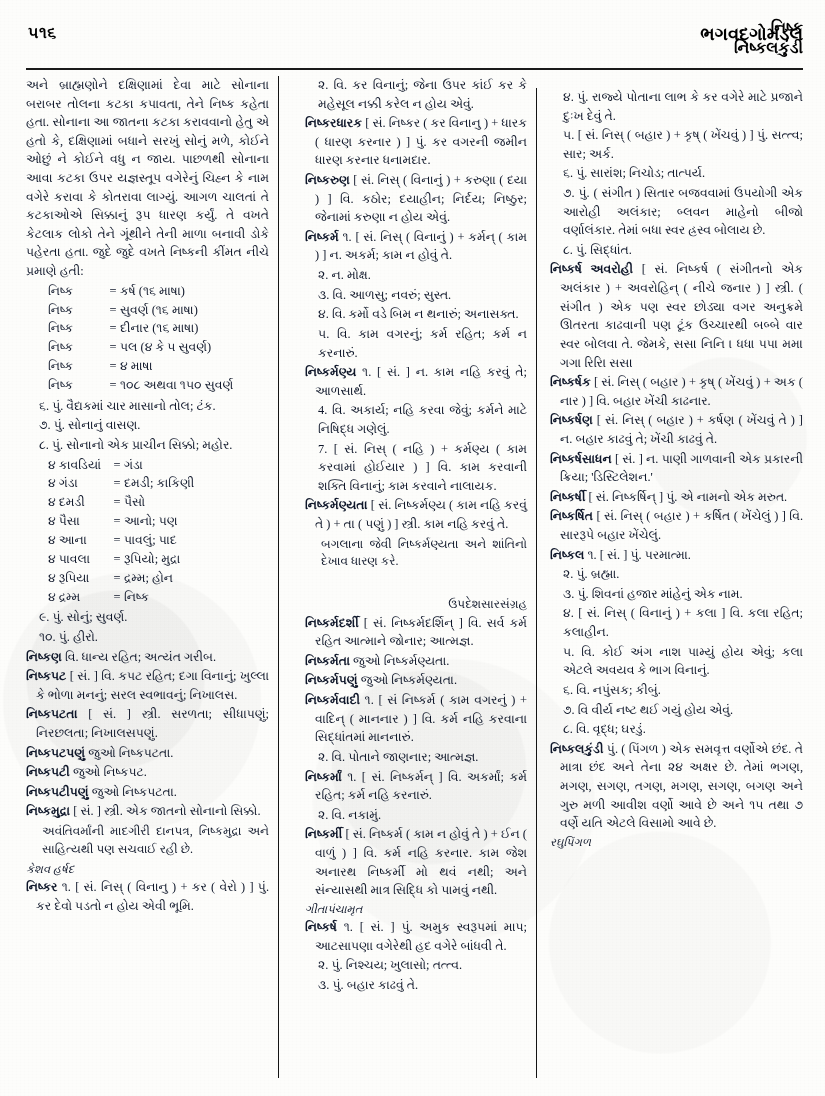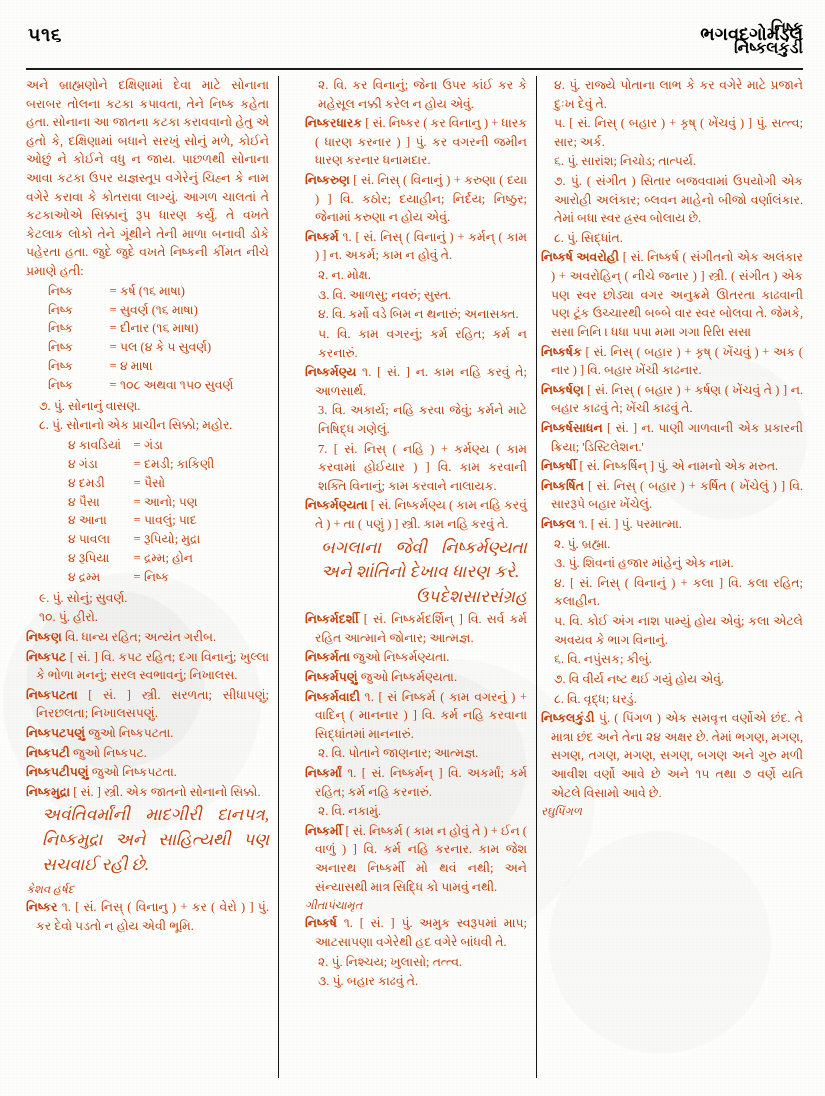--- a/index.html
+++ b/index.html
@@ -51,21 +51,21 @@
     top: 18px;
     left: 28px;
     right: 22px;
     height: 52px;
     z-index: 5;
   }
   .hdr-page-no {
     position: absolute;
     left: 0;
     top: 6px;
-    font-size: 19px;
+    font-size: 16px;
     font-weight: bold;
     letter-spacing: 0.5px;
   }
   .hdr-title {
     position: absolute;
     left: 0;
     right: 0;
     top: 6px;
     text-align: right;
     font-size: 18px;
@@ -100,34 +100,35 @@
     left: 26px;
     right: 22px;
     bottom: 18px;
     display: flex;
     z-index: 5;
   }
   .col {
     box-sizing: border-box;
     font-size: 12.4px;
     line-height: 1.50;
-    color: #c2410c;
+    color: #0f172a;
     text-align: justify;
   }
   .col-1 { width: 252px; padding-right: 9px; }
   .col-2 {
     width: 258px;
     padding-left: 26px;
     padding-right: 9px;
     border-left: 1.6px solid #141414;
   }
   .col-3 {
     width: 267px;
-    padding-left: 4px;
+    padding-left: 13px;
     border-left: 1.6px solid #141414;
+    margin-top: 12px;
   }
 
   .entry { margin: 0 0 1px 0; }
   .entry.hang {
     padding-left: 10px;
     text-indent: -10px;
   }
   .entry.sense {
     padding-left: 13px;
     text-indent: 0;
@@ -142,33 +143,33 @@
   .eqrow {
     display: flex;
     align-items: baseline;
     line-height: 1.52;
     white-space: nowrap;
   }
   .eq-l { width: 58px; display: inline-block; }
   .eq-op { width: 14px; display: inline-block; text-align: center; }
   .eq-r { display: inline-block; }
 
-  .conv .eq-l { width: 62px; margin-left: 20px; }
+  .conv .eq-l { width: 62px; }
 
   
   .quote {
     margin: 2px 0 3px 0;
     padding-left: 16px;
-    font-size: 17px;
+    font-size: 12px;
     line-height: 1.46;
-    font-style: italic;
     text-align: justify;
   }
   .quote-src-inline {
     float: right;
+    margin-top: 43px;
   }
 
   .sig {
     text-align: left;
     font-size: 11.5px;
     font-style: italic;
     margin-top: 1px;
   }
 </style>
 </head>
@@ -219,20 +220,21 @@
             <span class="eq-r">૪ માષા</span>
           </div>
           <div class="eqrow">
             <span class="eq-l">નિષ્ક</span>
             <span class="eq-op">=</span>
             <span class="eq-r">૧૦૮ અથવા ૧૫૦ સુવર્ણ</span>
           </div>
         </div>
 
       <div id="c1-senses-68">
+          <div class="entry sense">૬. પું. વૈદ્યકમાં ચાર માસાનો તોલ; ટંક.</div>
           <div class="entry sense">૭. પું. સોનાનું વાસણ.</div>
           <div class="entry sense">૮. પું. સોનાનો એક પ્રાચીન સિક્કો; મહોર.</div>
         </div>
 
       <div class="eqlist conv" id="c1-currency-table">
           <div class="eqrow">
             <span class="eq-l">૪ કાવડિયાં</span>
             <span class="eq-op">=</span>
             <span class="eq-r">ગંડા</span>
           </div>
@@ -306,21 +308,21 @@
 
       <div id="c2-entries">
           <div class="entry hang"><span class="hw">નિષ્કરધારક</span><span> [ સં. નિષ્કર ( કર વિનાનુ ) + ધારક ( ધારણ કરનાર ) ] પું. કર વગરની જમીન ધારણ કરનાર ધનામદાર.</span></div>
           <div class="entry hang"><span class="hw">નિષ્કરુણ</span><span> [ સં. નિસ્ ( વિનાનું ) + કરુણા ( દયા ) ] વિ. કઠોર; દયાહીન; નિર્દય; નિષ્ઠુર; જેનામાં કરુણા ન હોય એવું.</span></div>
           <div class="entry hang"><span class="hw">નિષ્કર્મ</span><span> ૧. [ સં. નિસ્ ( વિનાનું ) + કર્મન્ ( કામ ) ] ન. અકર્મ; કામ ન હોવું તે.</span></div>
           <div class="entry sense">૨. ન. મોક્ષ.</div>
           <div class="entry sense">૩. વિ. આળસુ; નવરું; સુસ્ત.</div>
           <div class="entry sense">૪. વિ. કર્મો વડે બિમ ન થનારું; અનાસક્ત.</div>
           <div class="entry sense">૫. વિ. કામ વગરનું; કર્મ રહિત; કર્મ ન કરનારું.</div>
           <div class="entry hang"><span class="hw">નિષ્કર્મણ્ય</span><span> ૧. [ સં. ] ન. કામ નહિ કરવું તે; આળસાર્થ.</span></div>
-          <div class="entry sense">3. વિ. અકાર્ય; નહિ કરવા જેવું; કર્મને માટે નિષિદ્ધ ગણેલું.</div>
+          <div class="entry sense">4. વિ. અકાર્ય; નહિ કરવા જેવું; કર્મને માટે નિષિદ્ધ ગણેલું.</div>
           <div class="entry sense">7. [ સં. નિસ્ ( નહિ ) + કર્મણ્ય ( કામ કરવામાં હોઈયાર ) ] વિ. કામ કરવાની શક્તિ વિનાનું; કામ કરવાને નાલાયક.</div>
           <div class="entry hang"><span class="hw">નિષ્કર્મણ્યતા</span><span> [ સં. નિષ્કર્મણ્ય ( કામ નહિ કરવું તે ) + તા ( પણું ) ] સ્ત્રી. કામ નહિ કરવું તે.</span></div>
         </div>
 
       <div class="quote">
         <span>બગલાના જેવી નિષ્કર્મણ્યતા અને શાંતિનો દેખાવ ધારણ કરે.</span>
         <span class="quote-src-inline">ઉપદેશસારસંગ્રહ</span>
       </div>
       <div style="clear:both"></div>
 

